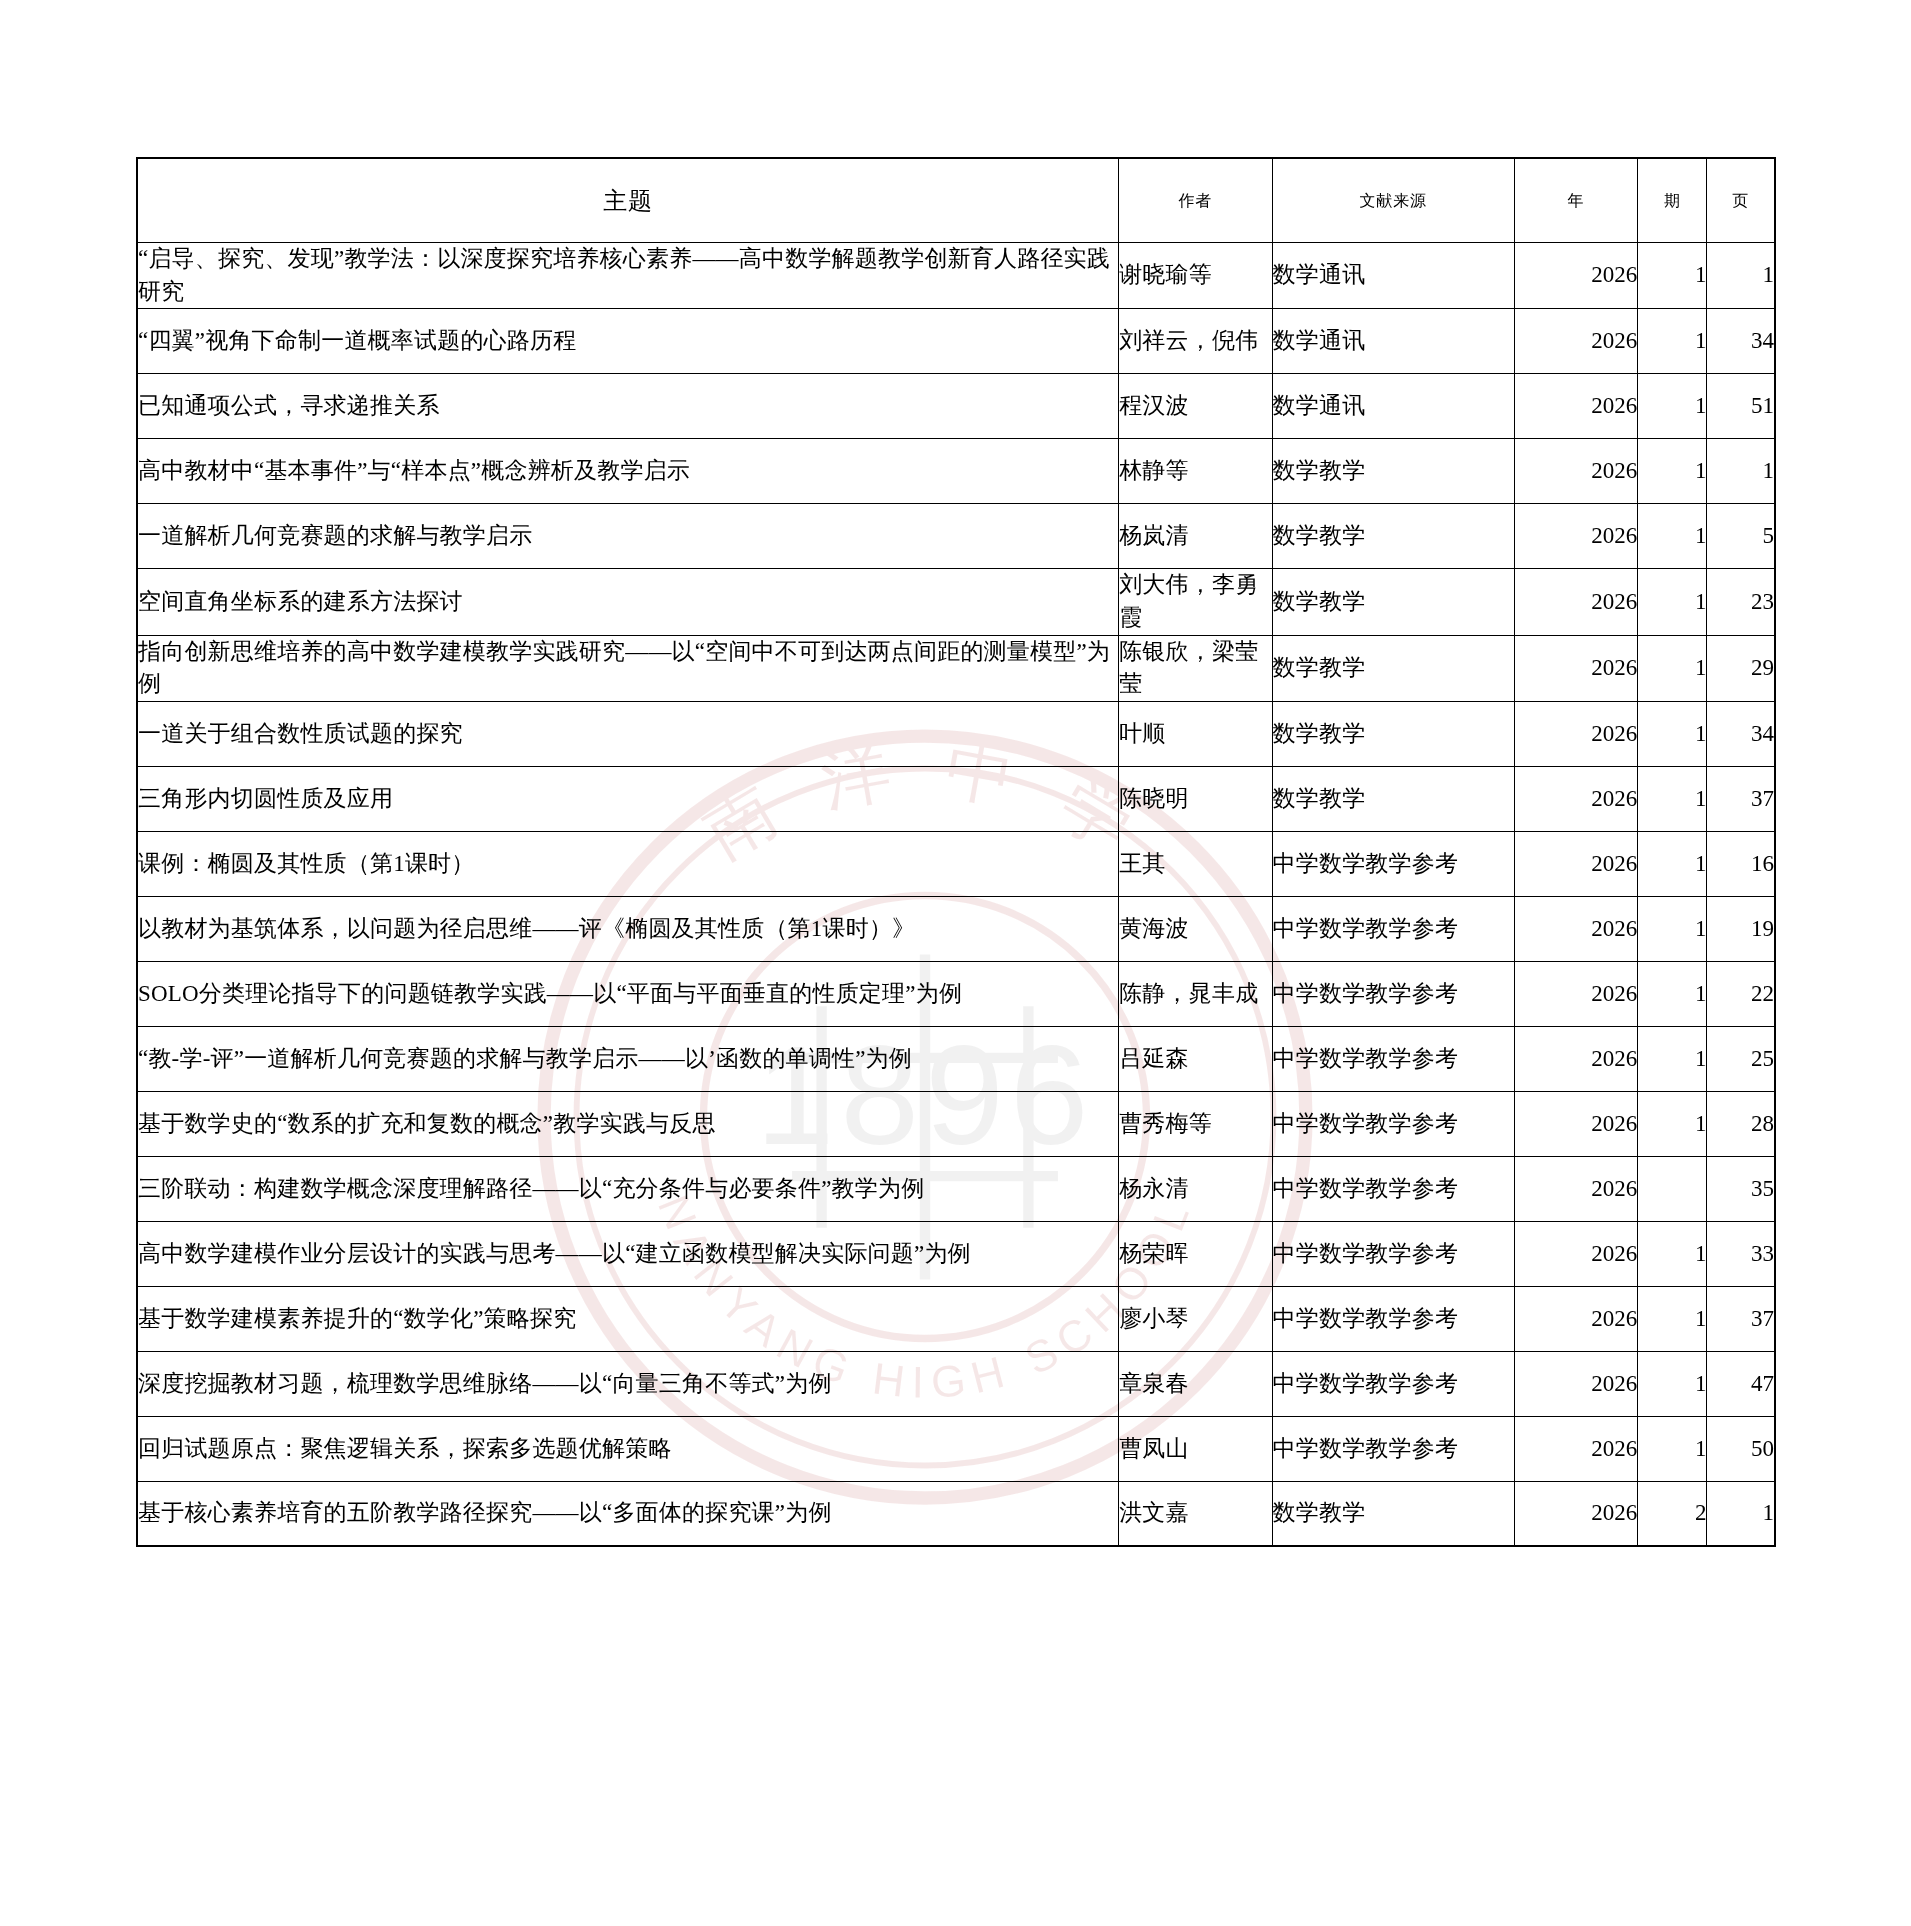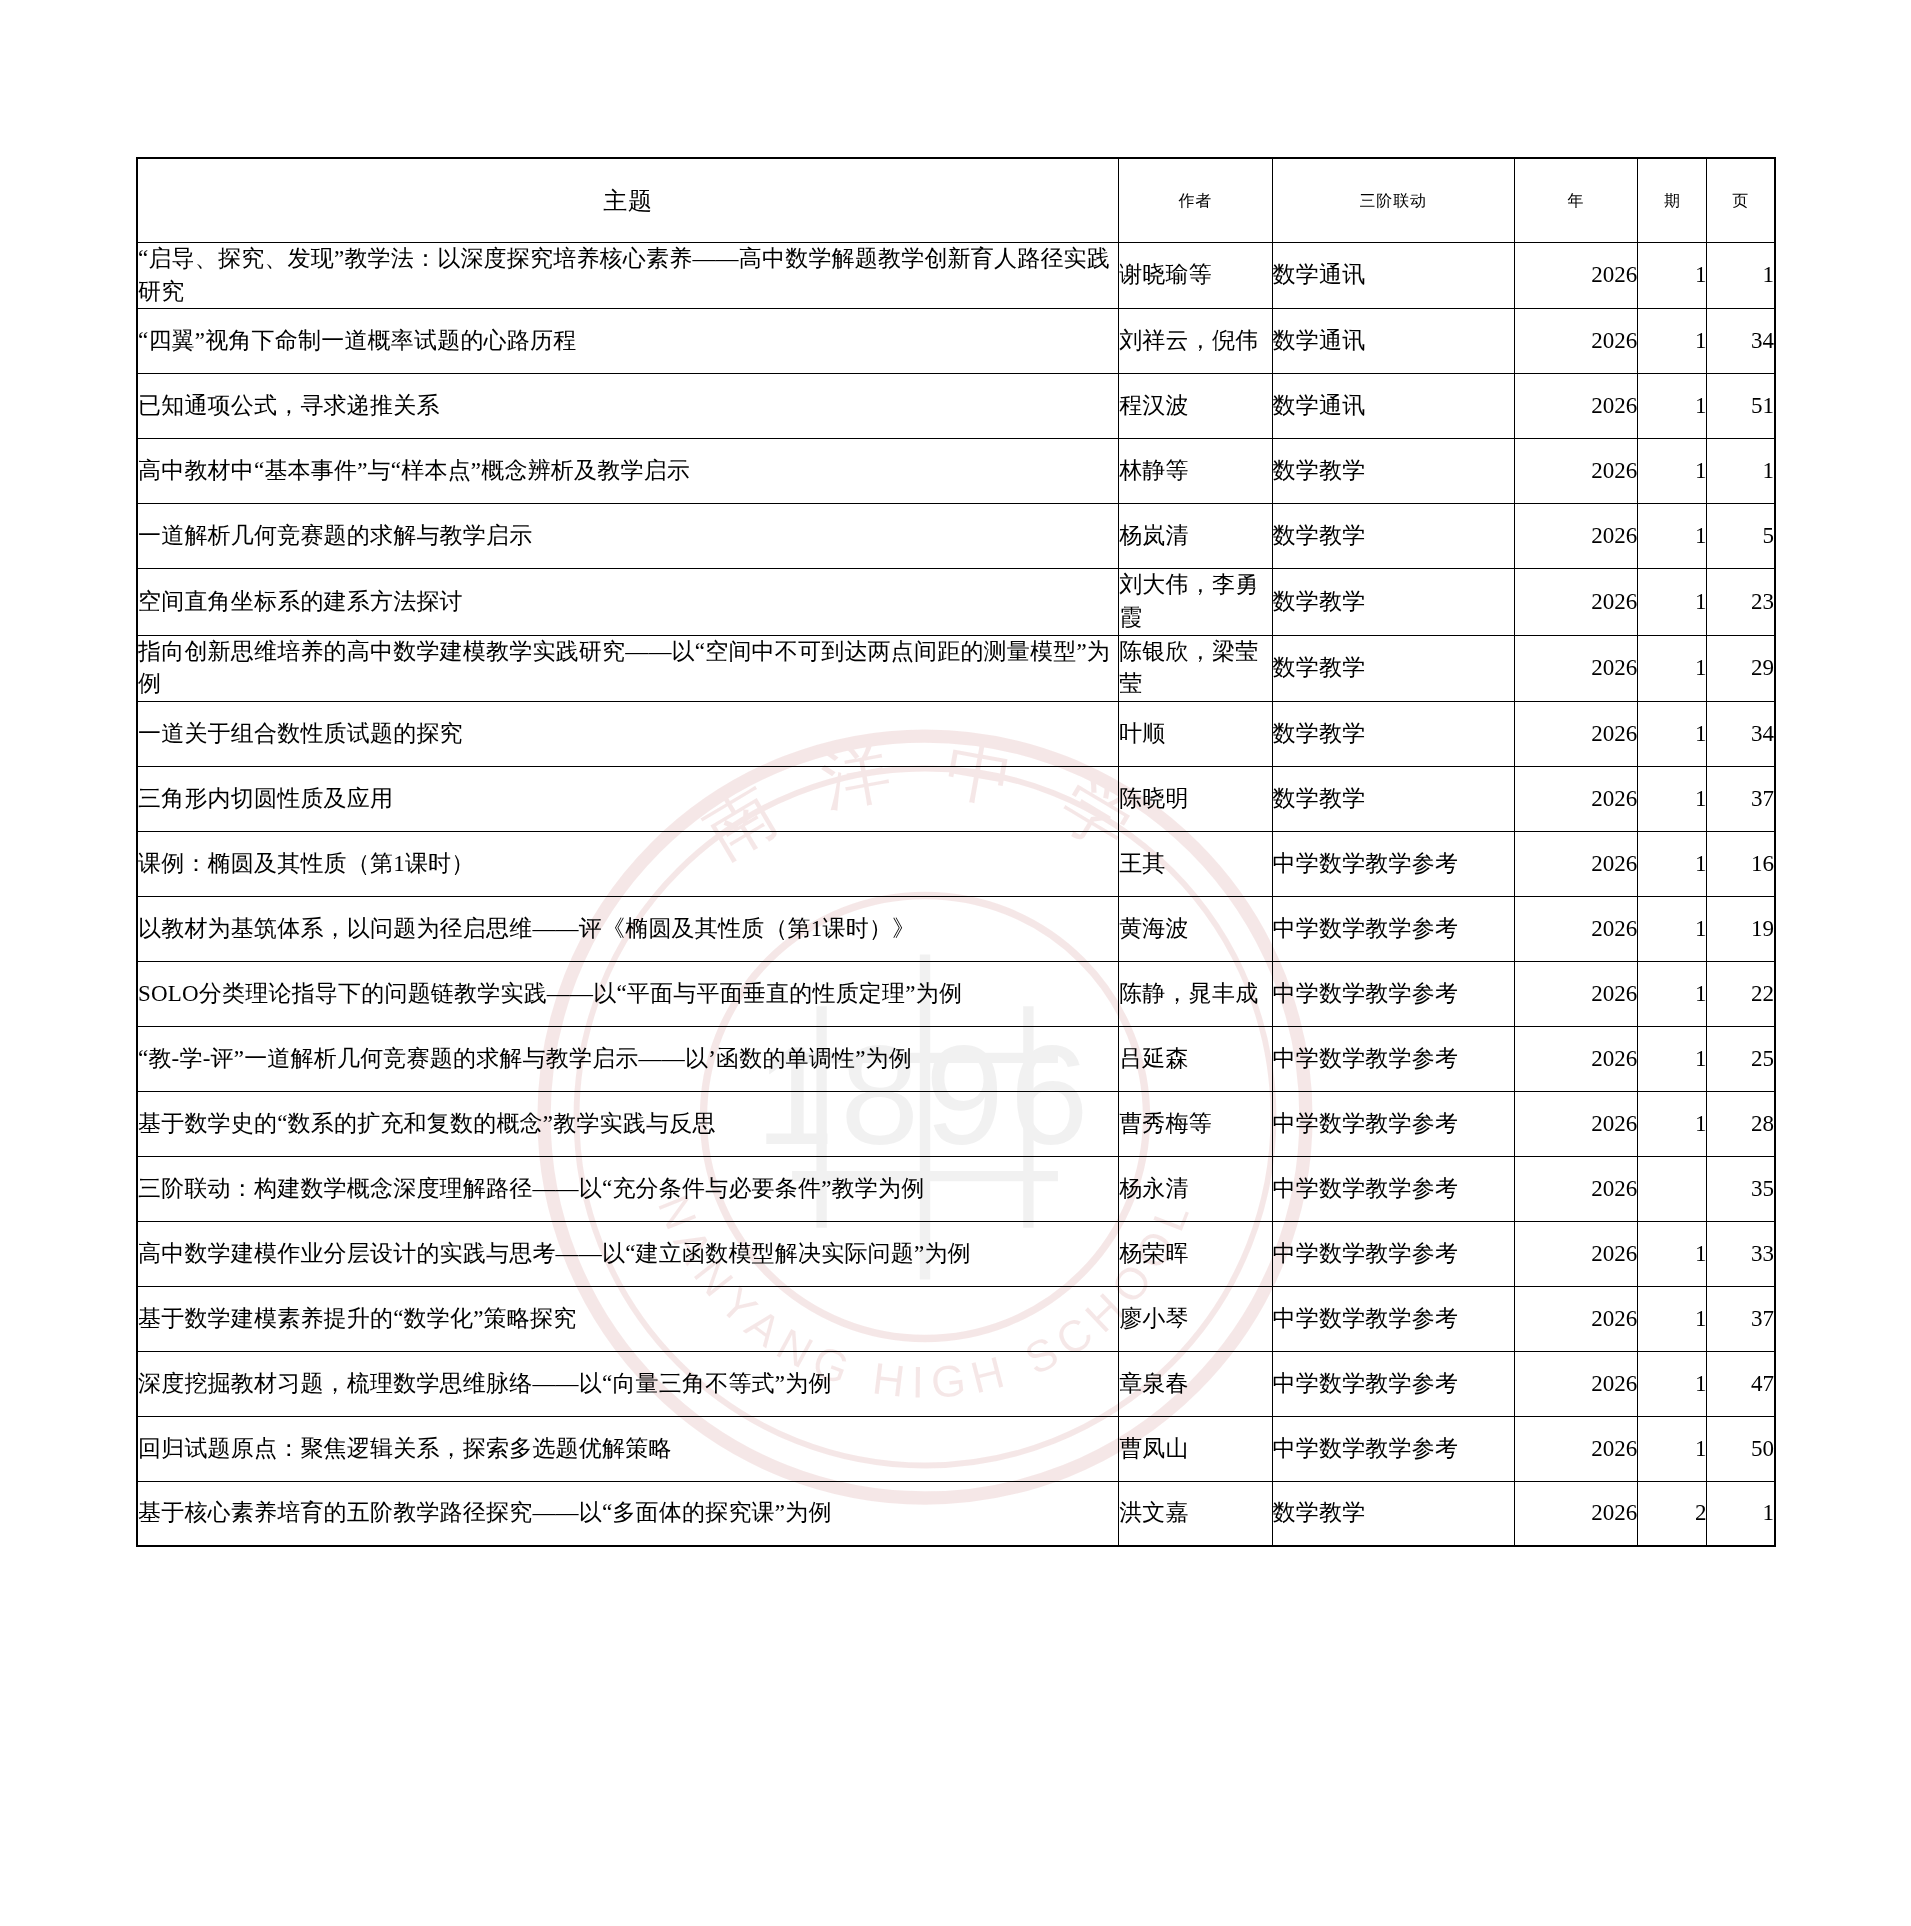--- a/index.html
+++ b/index.html
@@ -144,21 +144,21 @@
         <col class="c-author">
         <col class="c-source">
       <col class="c-year">
         <col class="c-issue">
         <col class="c-page">
     </colgroup>
     <thead>
       <tr class="head-row">
         <td class="h-topic">主题</td>
         <td class="h-author">作者</td>
-        <td class="h-source">三阶联动</td>
+        <td class="h-source">文献来源</td>
         <td class="h-year">年</td>
         <td class="h-issue">期</td>
         <td class="h-page">页</td>
       </tr>
     </thead>
     <tbody id="table-body">
         <tr>
           <td class="cell-topic">“启导、探究、发现”教学法：以深度探究培养核心素养——高中数学解题教学创新育人路径实践研究</td>
           <td class="cell-author">谢晓瑜等</td>
           <td class="cell-source">数学通讯</td>

